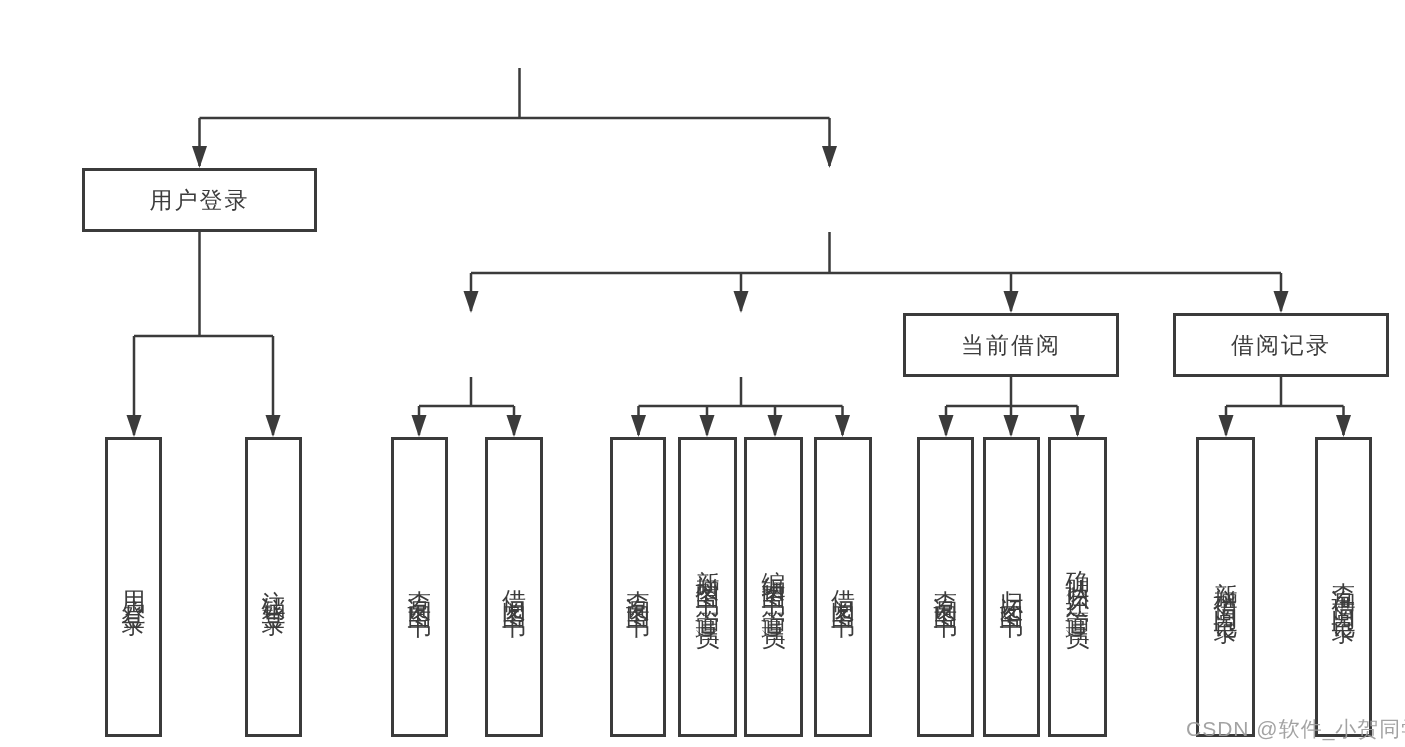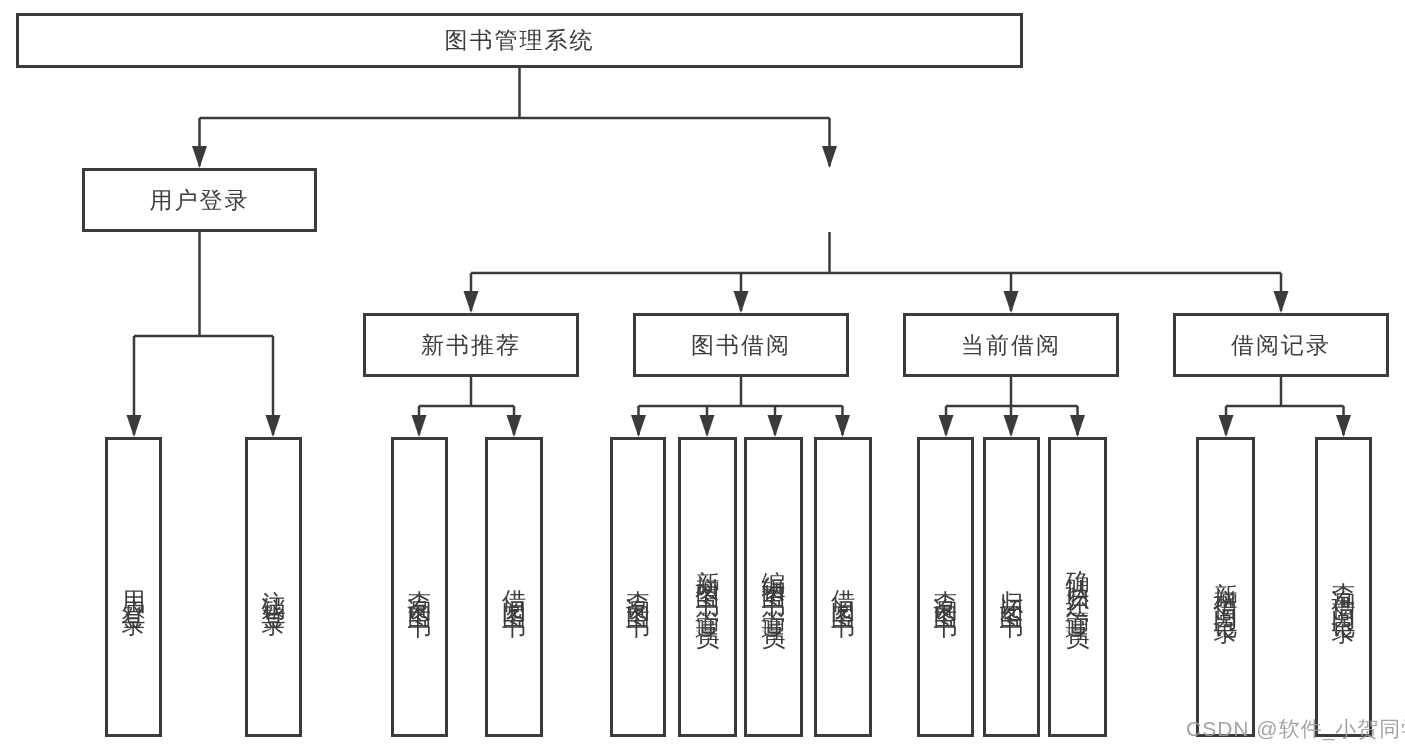--- a/index.html
+++ b/index.html
@@ -106,34 +106,25 @@
       <polygon points="767.5,415 782.5,415 775,437"></polygon>
       <polygon points="835,415 850,415 842.5,437"></polygon>
       <polygon points="938.5,415 953.5,415 946,437"></polygon>
       <polygon points="1003.5,415 1018.5,415 1011,437"></polygon>
       <polygon points="1070,415 1085,415 1077.5,437"></polygon>
       <polygon points="1218.5,415 1233.5,415 1226,437"></polygon>
       <polygon points="1336,415 1351,415 1343.5,437"></polygon>
     </g>
   </svg>
 
-  <div class="node hbox" style="left:16px;top:13px;width:1007px;height:55px">
-    <span>图书管理系统</span>
-  </div>
 
   <div class="node hbox" style="left:82px;top:168px;width:235px;height:64px">
     <span>用户登录</span>
   </div>
 
-  <div class="node hbox" style="left:363px;top:313px;width:216px;height:64px">
-    <span>新书推荐</span>
-  </div>
-  <div class="node hbox" style="left:633px;top:313px;width:216px;height:64px">
-    <span>图书借阅</span>
-  </div>
   <div class="node hbox" style="left:903px;top:313px;width:216px;height:64px">
     <span>当前借阅</span>
   </div>
   <div class="node hbox" style="left:1173px;top:313px;width:216px;height:64px">
     <span>借阅记录</span>
   </div>
 
   <div class="node vbox" style="left:105px;top:437px;width:57px;height:300px">
     <span>用户登录</span>
   </div>

